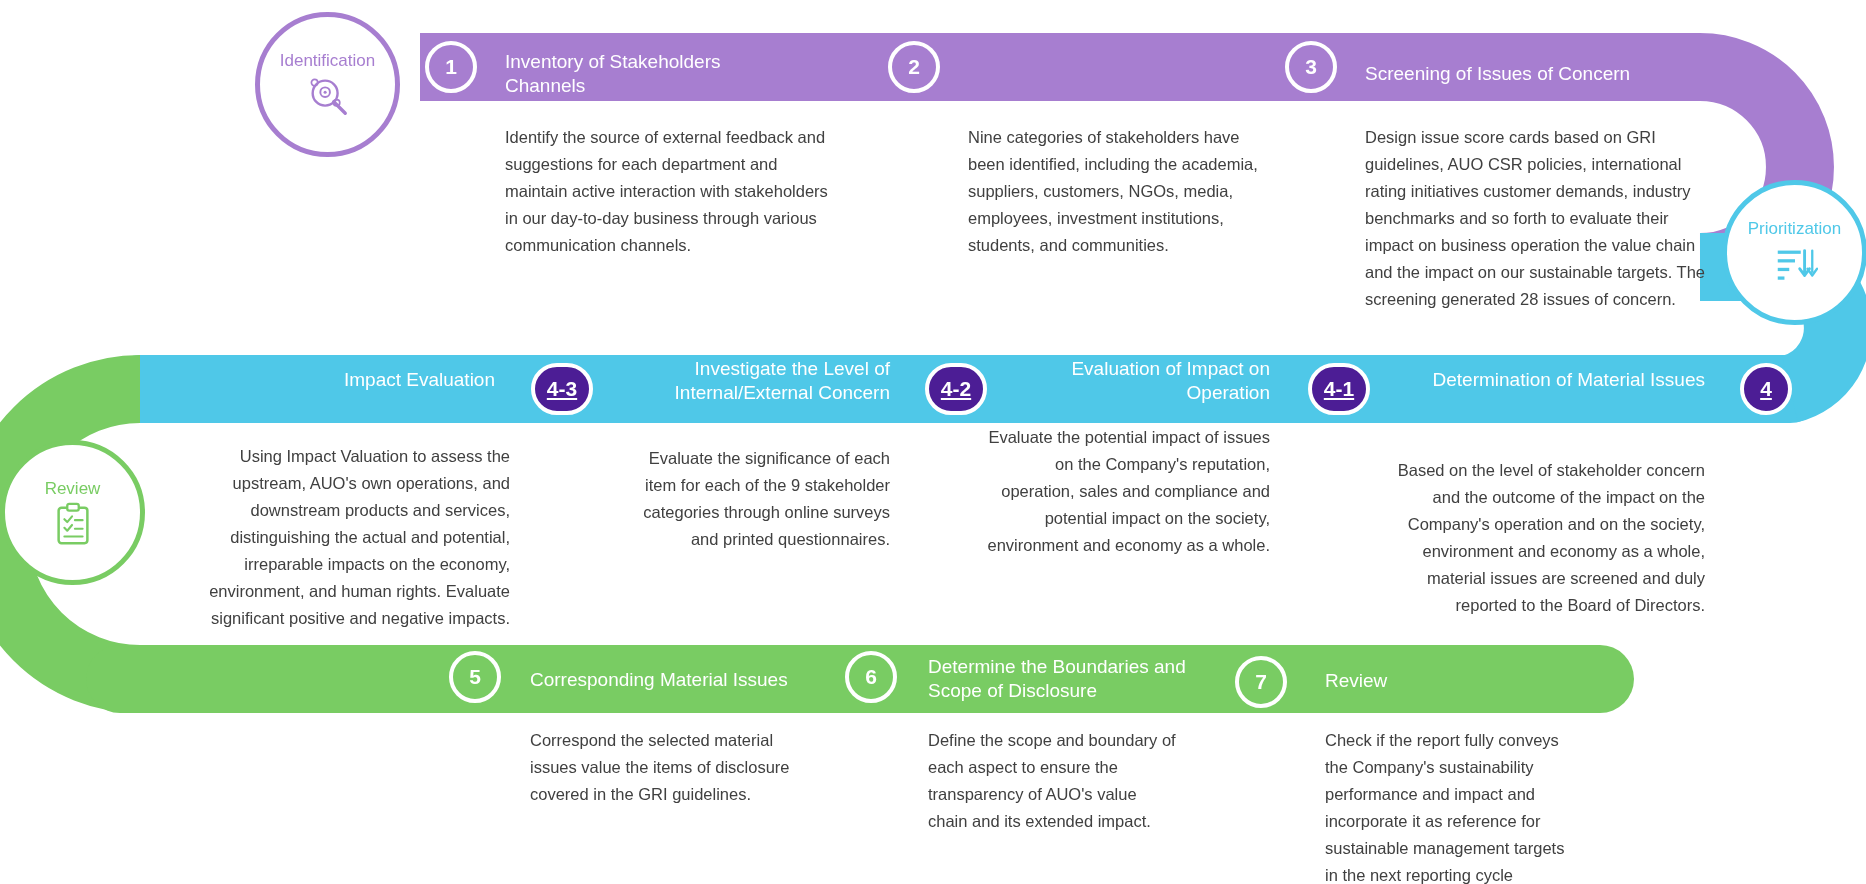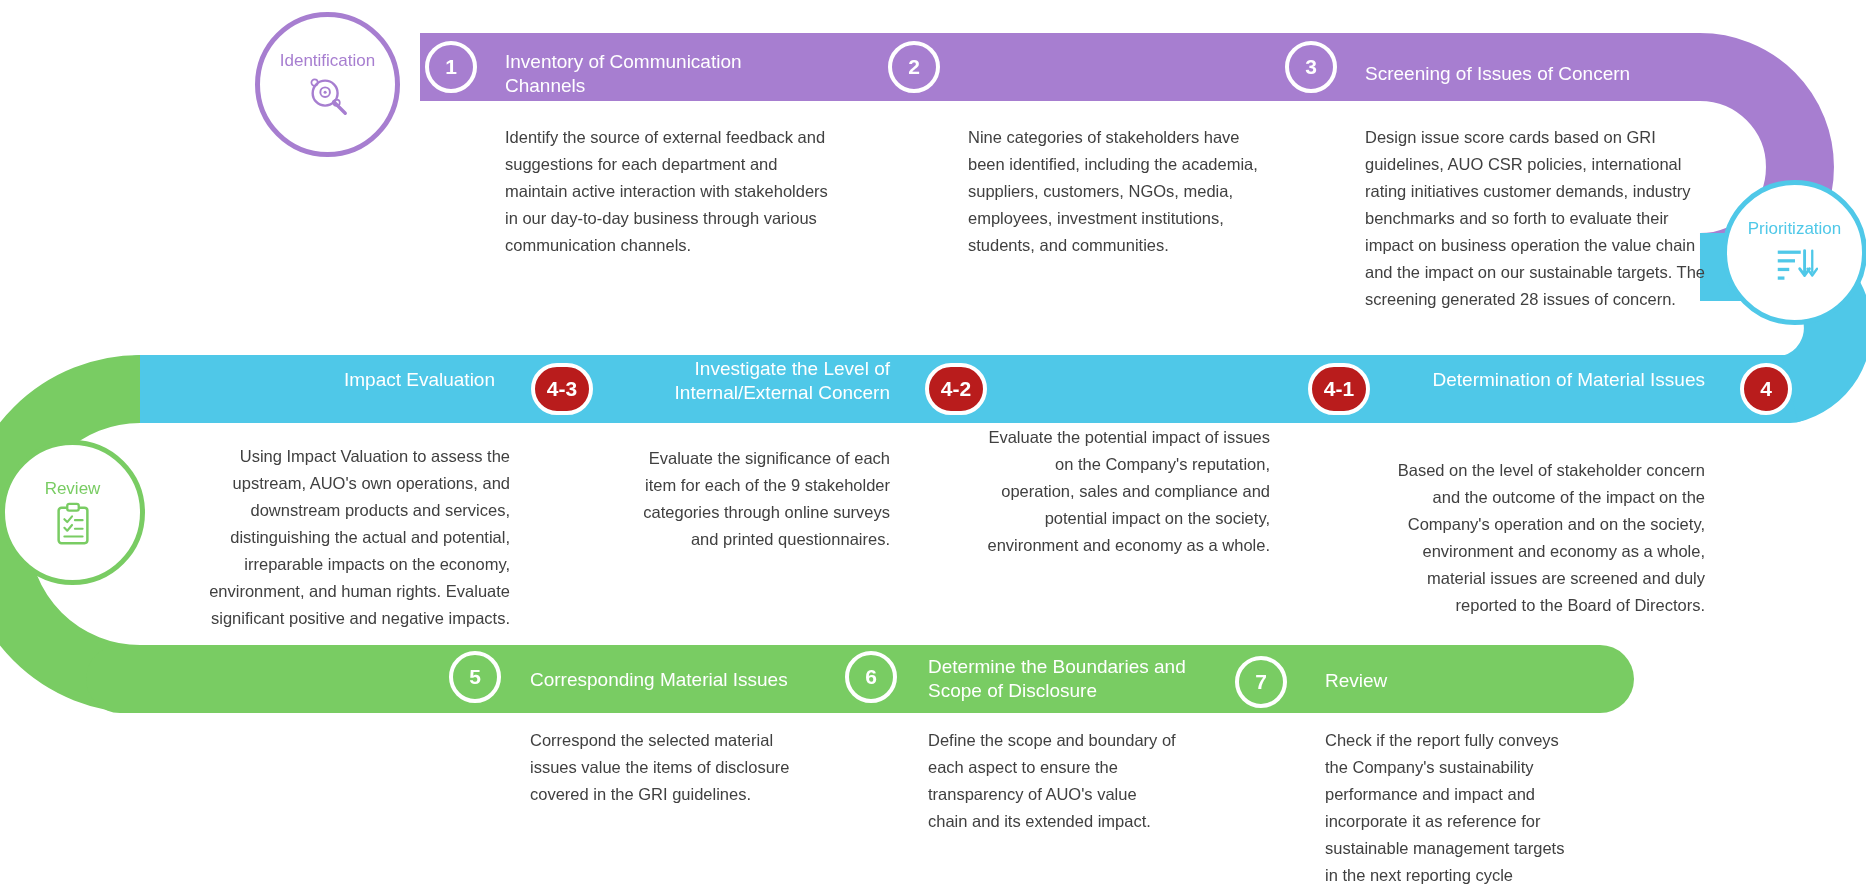--- a/index.html
+++ b/index.html
@@ -33,21 +33,21 @@
 
   
   .num{
     position:absolute;width:52px;height:52px;border-radius:50%;
     background:#ffffff;border:4px solid #ffffff;
     display:flex;align-items:center;justify-content:center;
     font-size:21px;font-weight:bold;color:#ffffff;
     box-sizing:border-box;
   }
   .num.purple{background:#a77ed0;}
-  .num.blue{background:#b91c1c;}
+  .num.blue{background:#4c1d95;text-decoration:underline;}
   .num.green{background:#79cc63;}
   .num.wide{width:62px;border-radius:31px;}
 
   
   .band-title{
     position:absolute;color:#ffffff;font-size:19px;line-height:24px;
   }
   .band-title.right{text-align:right;}
 
   
@@ -106,35 +106,36 @@
       <rect x="18" y="3" width="12" height="7" rx="2" fill="#ffffff" stroke="#79cc63" stroke-width="2.4"></rect>
       <path d="M 15 19 l 3 3 l 5 -6" fill="none" stroke="#79cc63" stroke-width="2.2" stroke-linecap="round" stroke-linejoin="round"></path>
       <path d="M 15 28 l 3 3 l 5 -6" fill="none" stroke="#79cc63" stroke-width="2.2" stroke-linecap="round" stroke-linejoin="round"></path>
       <line x1="26" y1="20" x2="34" y2="20" stroke="#79cc63" stroke-width="2.2" stroke-linecap="round"></line>
       <line x1="26" y1="29" x2="34" y2="29" stroke="#79cc63" stroke-width="2.2" stroke-linecap="round"></line>
       <line x1="15" y1="37" x2="34" y2="37" stroke="#79cc63" stroke-width="2.2" stroke-linecap="round"></line>
     </svg>
   </div>
 
   <div class="num purple" style="left:425px;top:41px;">1</div>
-  <div class="band-title" style="left:505px;top:50px;width:260px;">Inventory of Communication Channels</div>
+  <div class="band-title" style="left:505px;top:50px;width:260px;">Inventory of Stakeholders Channels</div>
   <div class="body-text" style="left:505px;top:124px;width:330px;">Identify the source of external feedback and suggestions for each department and maintain active interaction with stakeholders in our day-to-day business through various communication channels.</div>
 
   <div class="num purple" style="left:888px;top:41px;">2</div>
   <div class="body-text" style="left:968px;top:124px;width:310px;">Nine categories of stakeholders have been identified, including the academia, suppliers, customers, NGOs, media, employees, investment institutions, students, and communities.</div>
 
   <div class="num purple" style="left:1285px;top:41px;">3</div>
   <div class="band-title" style="left:1365px;top:62px;width:300px;">Screening of Issues of Concern</div>
   <div class="body-text" style="left:1365px;top:124px;width:345px;">Design issue score cards based on GRI guidelines, AUO CSR policies, international rating initiatives customer demands, industry benchmarks and so forth to evaluate their impact on business operation the value chain and the impact on our sustainable targets. The screening generated 28 issues of concern.</div>
 
   <div class="num blue" style="left:1740px;top:363px;">4</div>
   <div class="band-title right" style="left:1350px;top:368px;width:355px;">Determination of Material Issues</div>
   <div class="body-text right" style="left:1370px;top:420px;width:335px;margin-top:37px;">Based on the level of stakeholder concern and the outcome of the impact on the Company's operation and on the society, environment and economy as a whole, material issues are screened and duly reported to the Board of Directors.</div>
 
   <div class="num blue wide" style="left:1308px;top:363px;">4-1</div>
+  <div class="band-title right" style="left:985px;top:357px;width:285px;">Evaluation of Impact on Operation</div>
   <div class="body-text right" style="left:985px;top:424px;width:285px;">Evaluate the potential impact of issues on the Company's reputation, operation, sales and compliance and potential impact on the society, environment and economy as a whole.</div>
 
   <div class="num blue wide" style="left:925px;top:363px;">4-2</div>
   <div class="band-title right" style="left:620px;top:357px;width:270px;">Investigate the Level of Internal/External Concern</div>
   <div class="body-text right" style="left:620px;top:424px;width:270px;margin-top:21px;">Evaluate the significance of each item for each of the 9 stakeholder categories through online surveys and printed questionnaires.</div>
 
   <div class="num blue wide" style="left:531px;top:363px;">4-3</div>
   <div class="band-title right" style="left:225px;top:368px;width:270px;">Impact Evaluation</div>
   <div class="body-text right" style="left:185px;top:443px;width:325px;">Using Impact Valuation to assess the upstream, AUO's own operations, and downstream products and services, distinguishing the actual and potential, irreparable impacts on the economy, environment, and human rights. Evaluate significant positive and negative impacts.</div>
 

